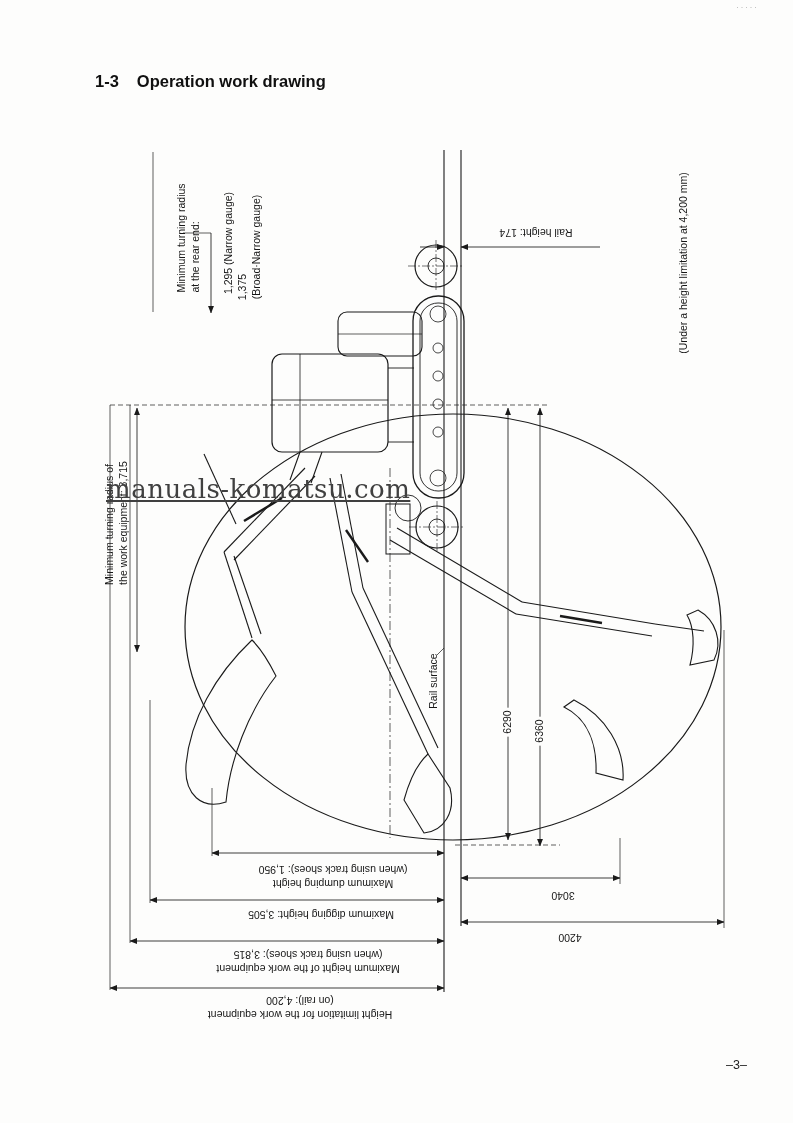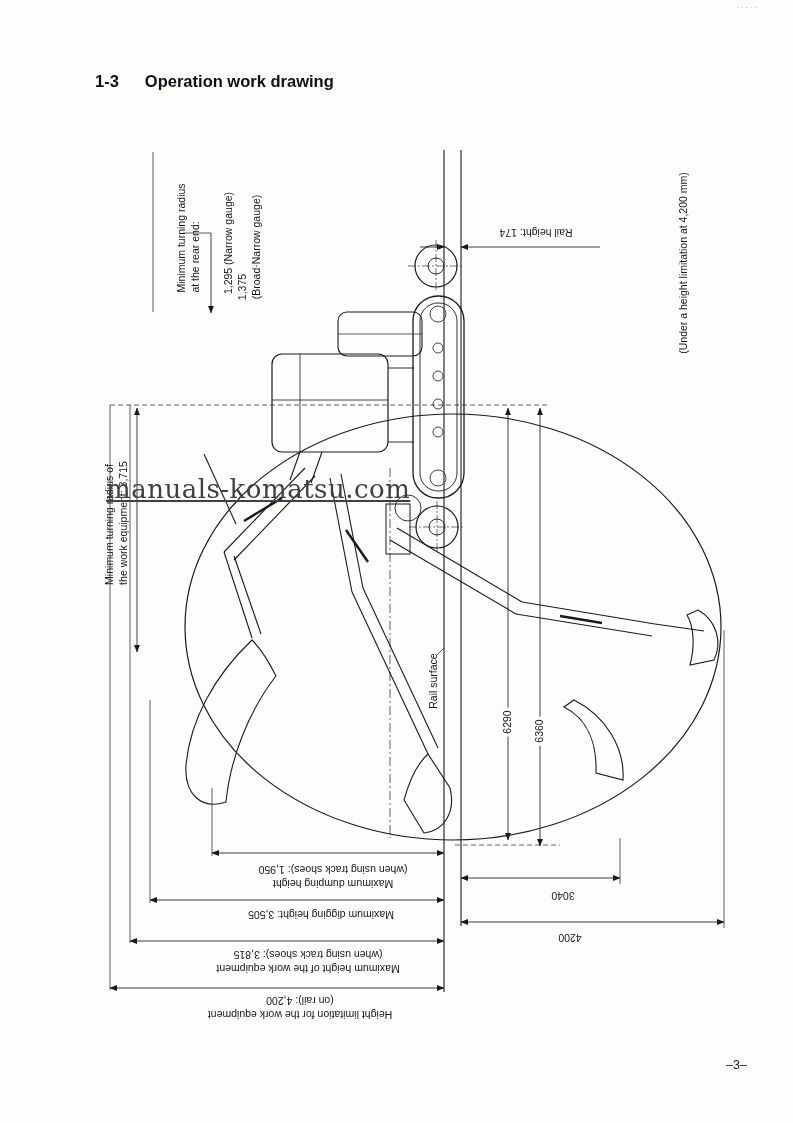--- a/index.html
+++ b/index.html
@@ -5,21 +5,21 @@
   * { box-sizing: border-box; }
   html, body { margin: 0; padding: 0; background: #ffffff; }
   .page {
     position: relative; width: 793px; height: 1123px;
     background: #fdfdfc; overflow: hidden;
     font-family: "Liberation Sans", sans-serif; color: #161616;
   }
   svg.art { position: absolute; left: 0; top: 0; }
   .title-row {
     position: absolute; left: 95px; top: 72px;
-    display: flex; gap: 26px;
+    display: flex; gap: 18px;
     font-size: 16.5px; font-weight: bold; color: #101010;
   }
   .lbl {
     position: absolute; font-size: 10.5px; line-height: 1.3;
     color: #161616; white-space: nowrap;
   }
   .rot90  { transform: translate(-50%,-50%) rotate(-90deg); }
   .rot180 { transform: translate(-50%,-50%) rotate(180deg); }
   .bg  { background: #fdfdfc; padding: 0 3px; }
   .ctr { text-align: center; }

